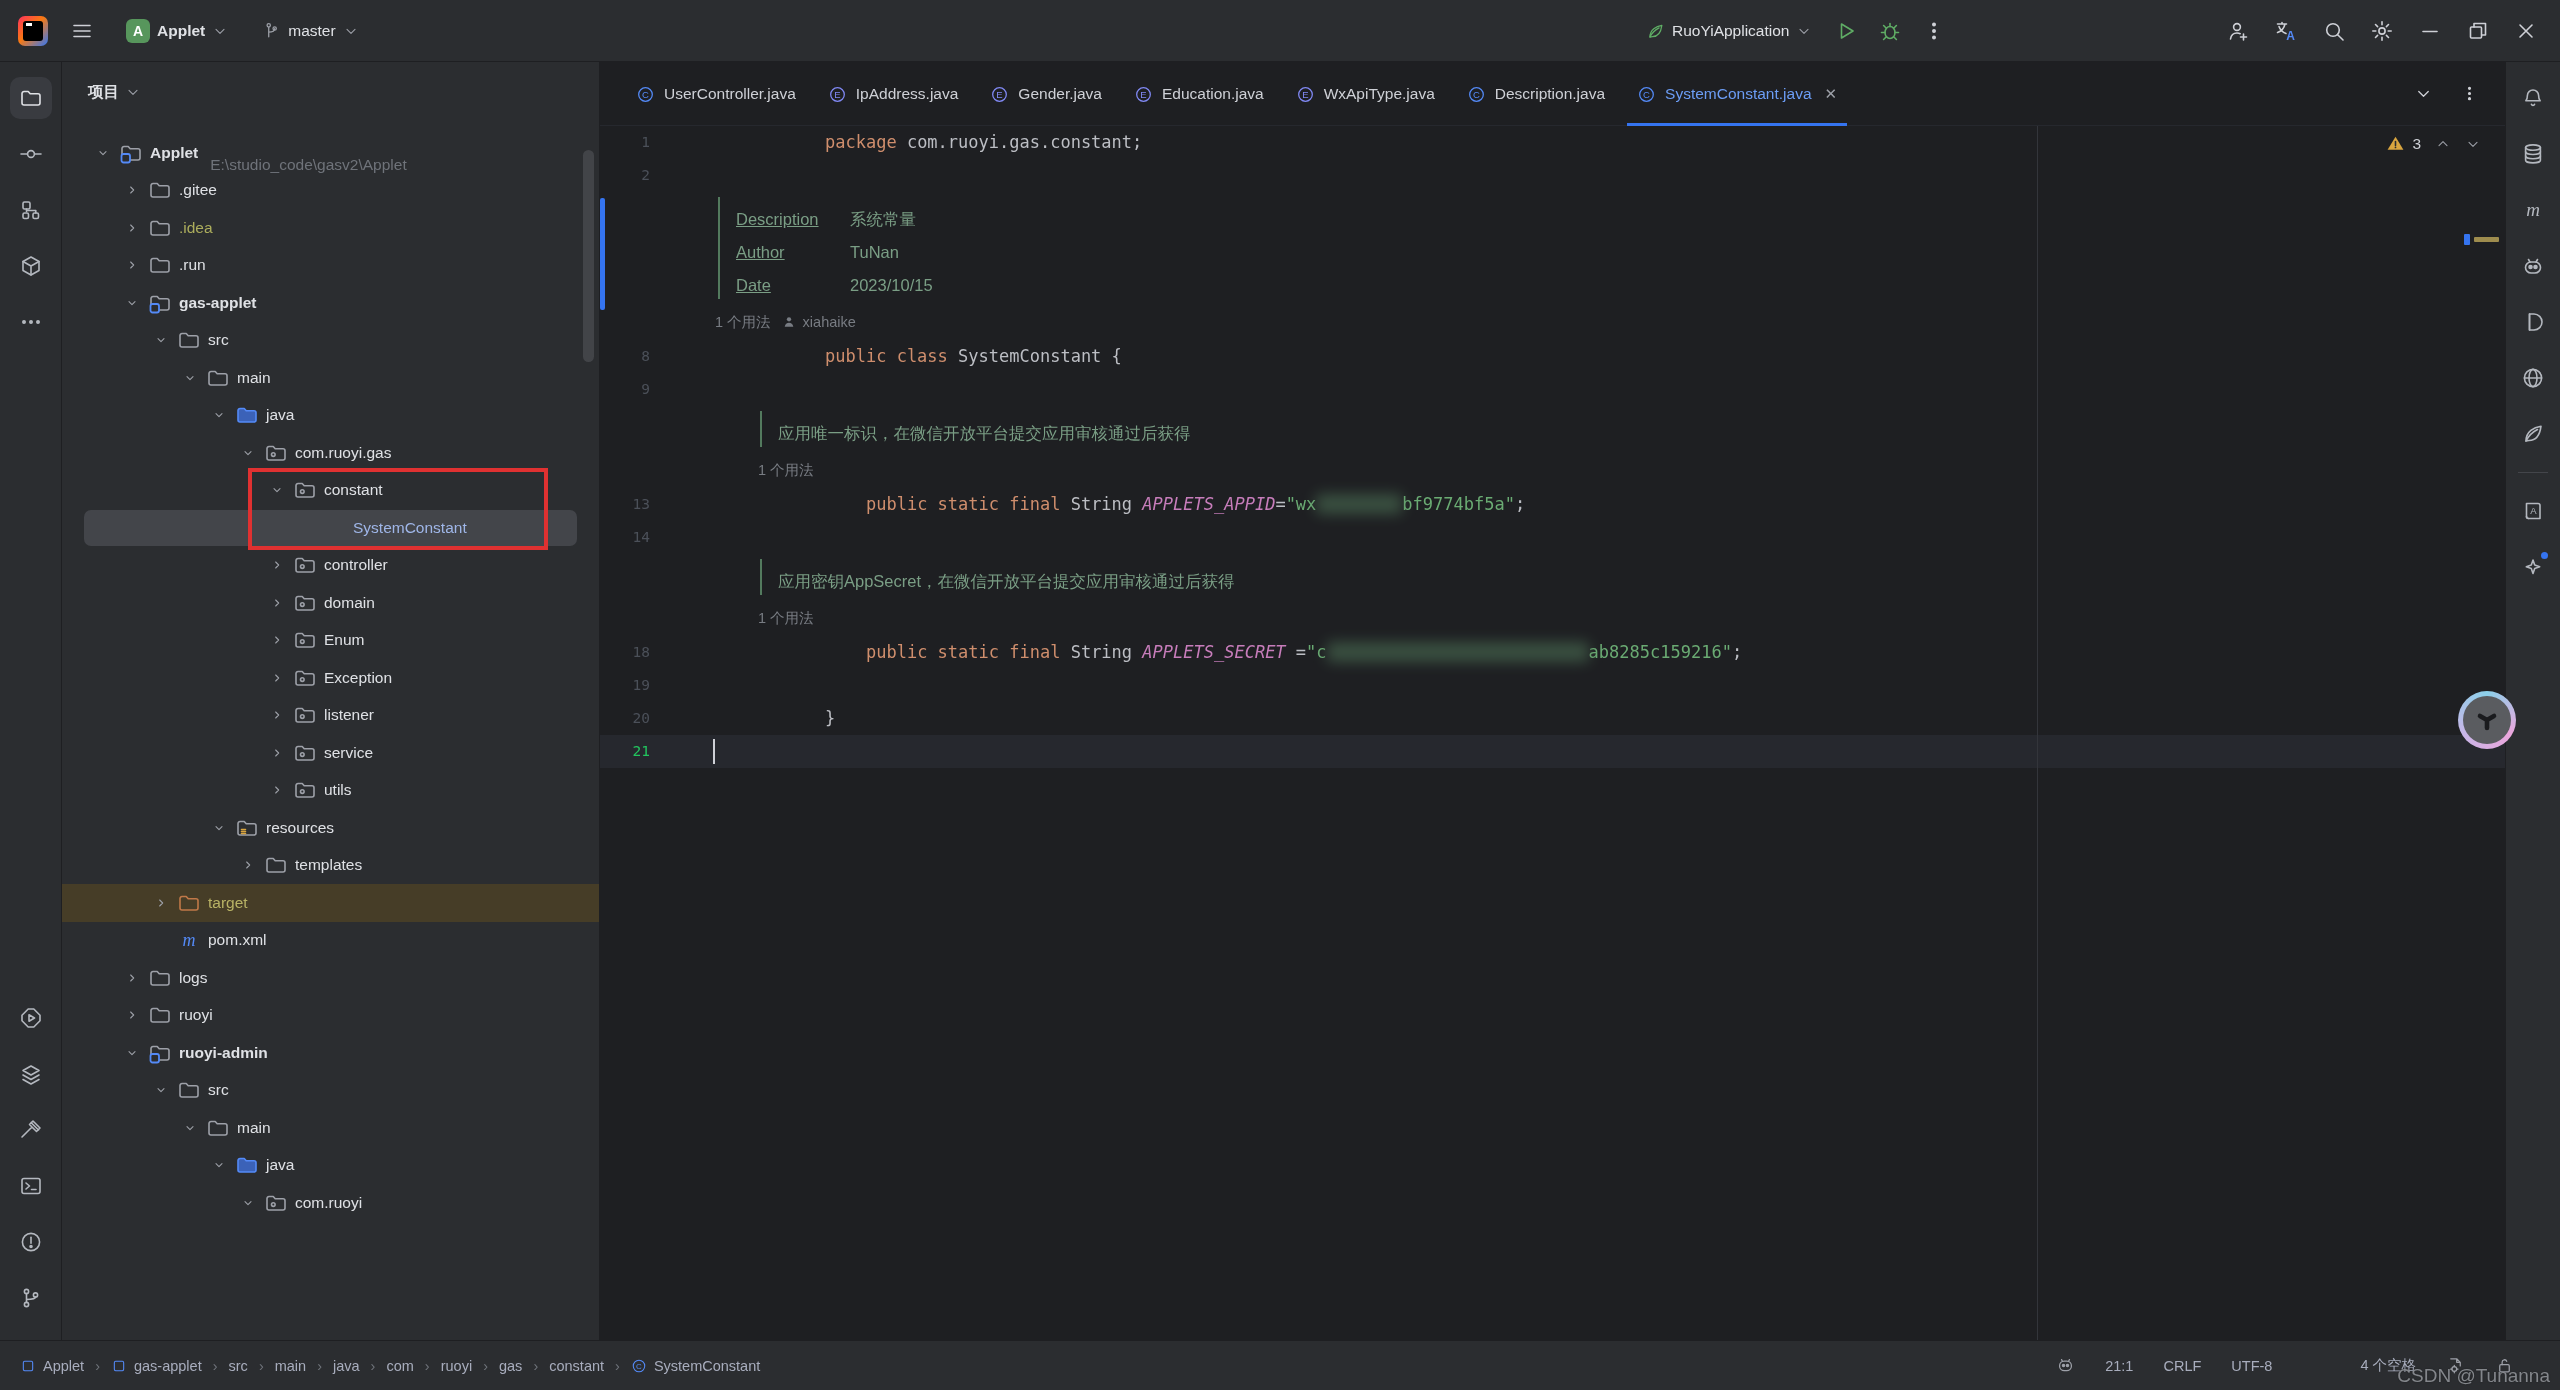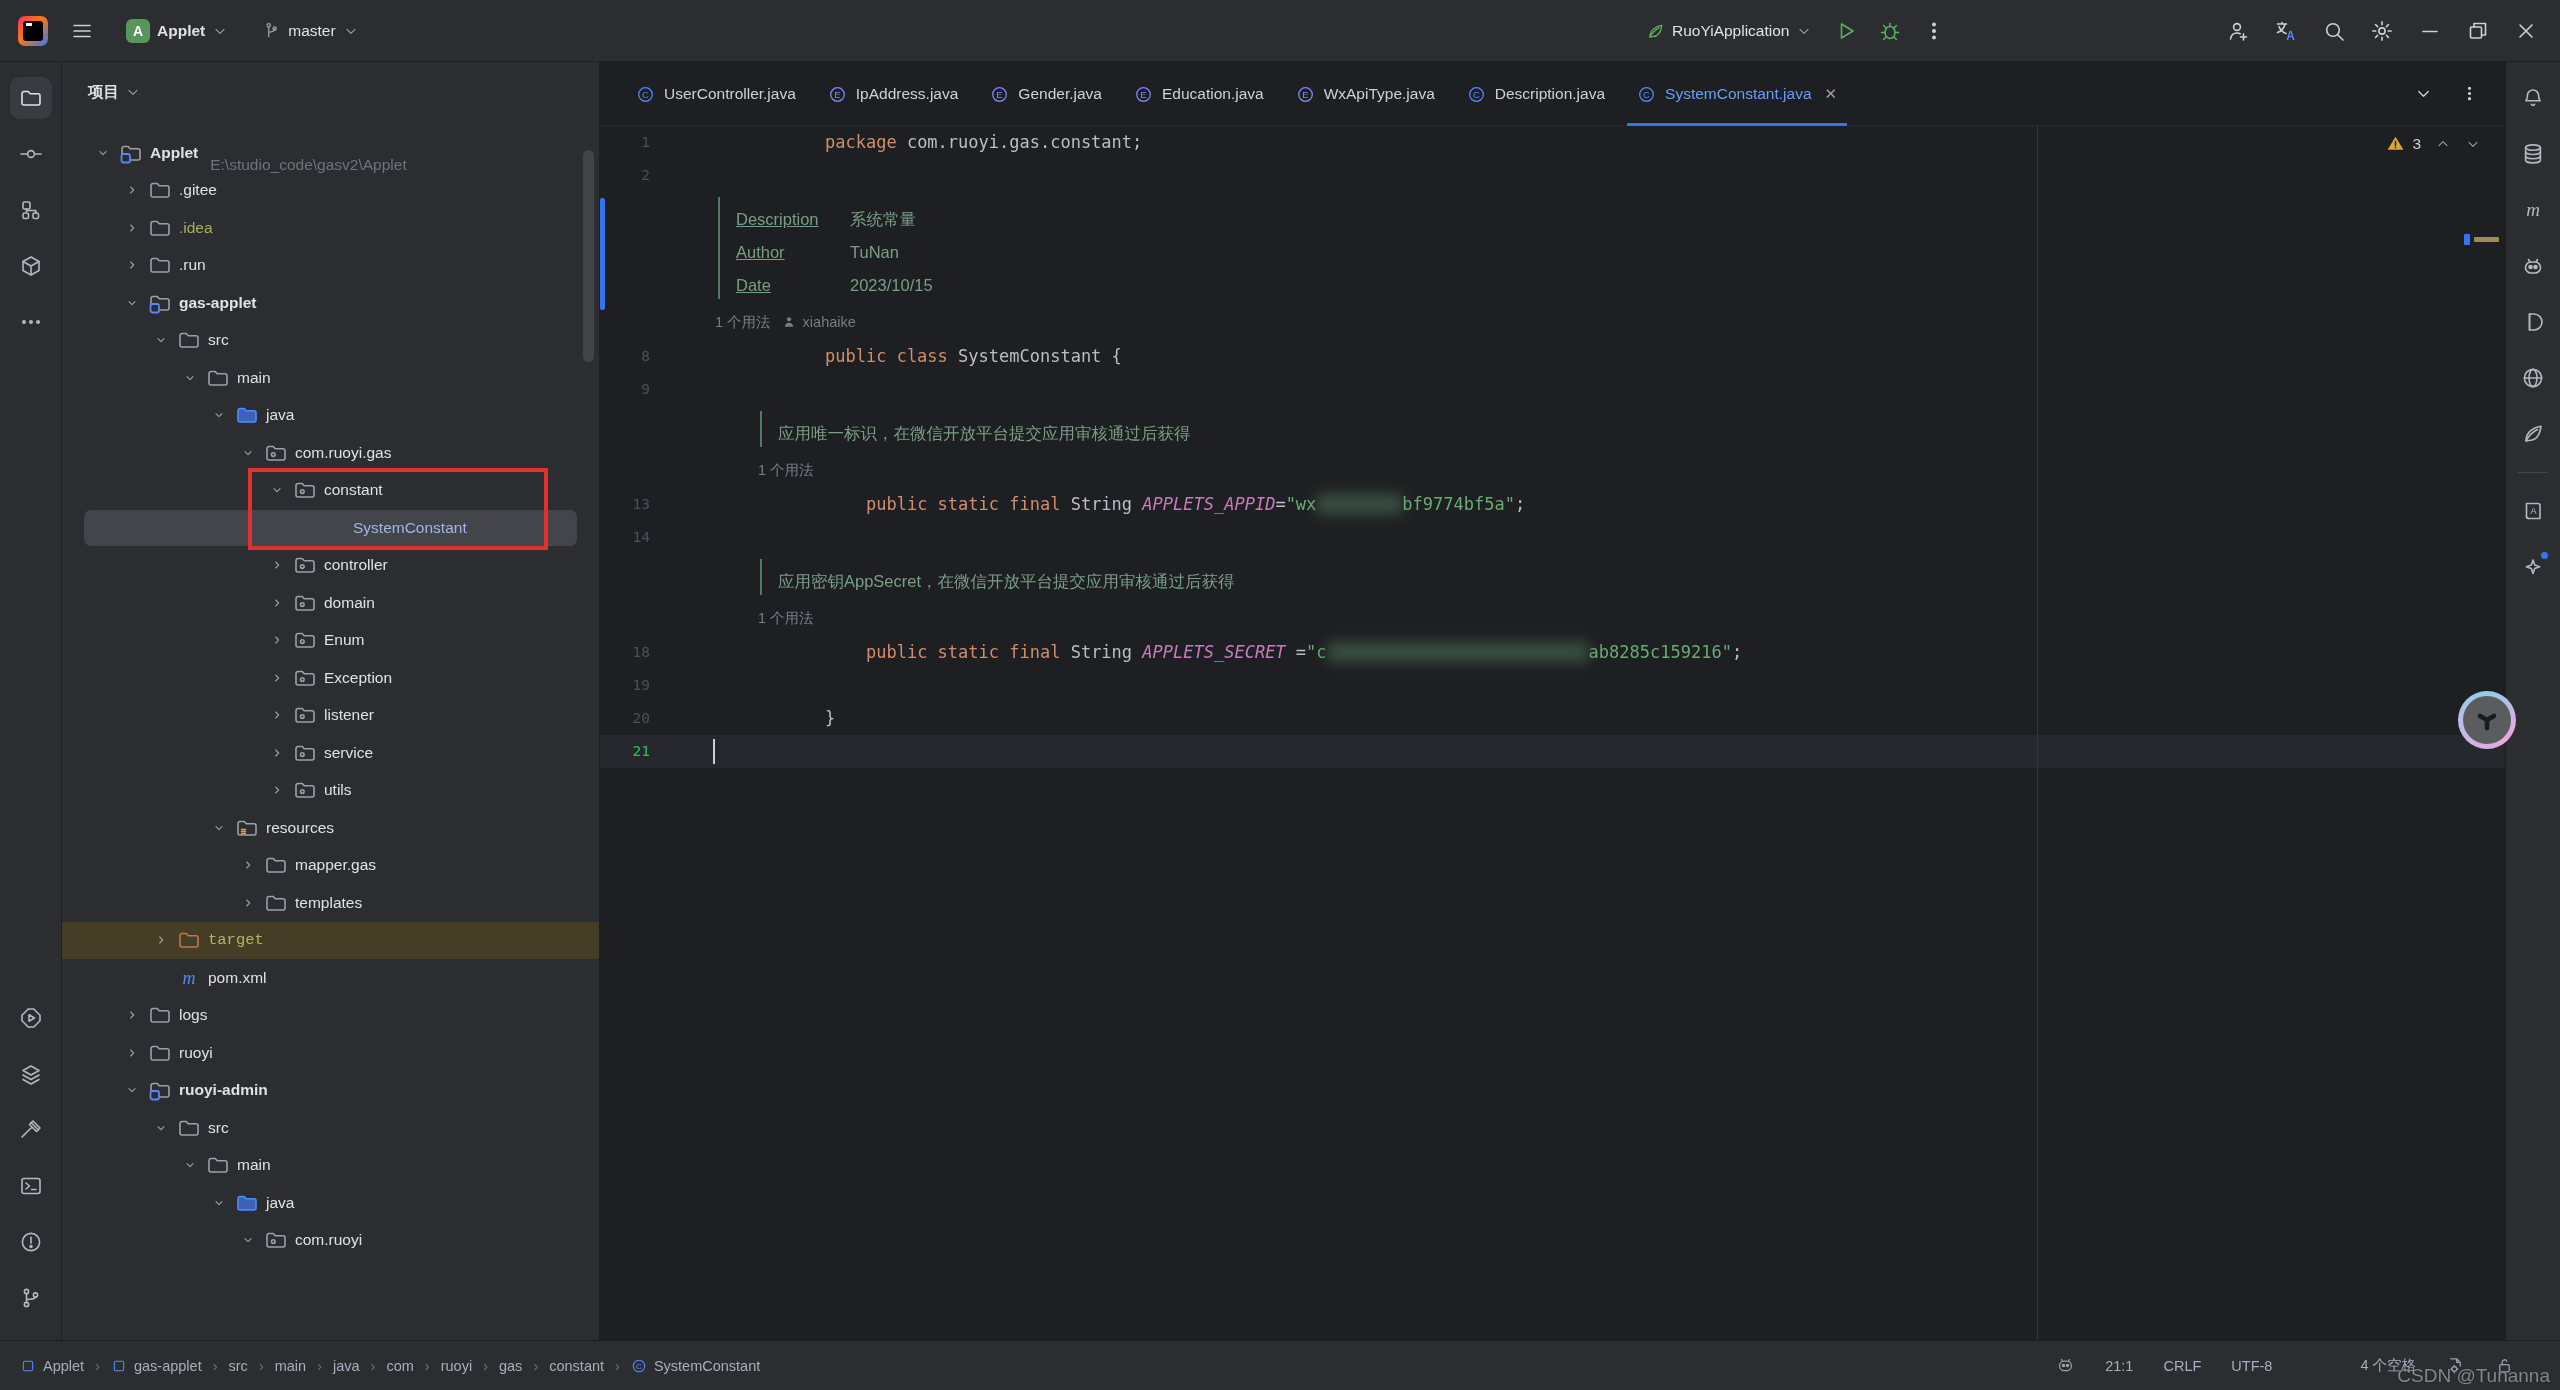--- a/index.html
+++ b/index.html
@@ -44,21 +44,21 @@
   .phead{display:flex;align-items:center;gap:6px;height:46px;padding:14px 0 0 26px;font-size:15.5px;font-weight:bold;color:#DFE1E5;}
   .tree{position:absolute;left:0;top:72px;right:0;}
   .trow{display:flex;align-items:center;height:37.5px;font-size:15.5px;color:#DFE1E5;position:relative;white-space:nowrap;}
   .trow .chev{width:26px;display:flex;justify-content:center;color:#9DA0A8;flex:none;}
   .trow .ticon{width:30px;display:flex;justify-content:center;flex:none;color:#9DA0A8;}
   .trow .lbl{margin-left:4px;position:relative;z-index:2;}
   .trow .hint{margin-left:12px;color:#6F737A;position:relative;z-index:2;margin-top:24px;}
   .trow.bold .lbl{font-weight:bold;}
   .trow.sel:before{content:"";position:absolute;left:22px;right:22px;top:1px;bottom:1px;background:#43454A;border-radius:7px;}
   .trow.sel .lbl{color:#9FB6E8;}
-  .trow.excl-row{background:#463D27;font-family:Liberation Mono, monospace;}
+  .trow.excl-row{background:#463D27;}
   .trow.excl-row .lbl{color:#B8B265;}
   .lbl.olive{color:#ACAD5C;}
   .pscroll{position:absolute;left:521px;top:88px;width:11px;height:212px;background:#55575C;opacity:.55;border-radius:6px;}
   .red-ann{position:absolute;left:186px;top:406px;width:300px;height:82px;border:4px solid #E03131;z-index:5;}
 
   
   .ecol{flex:1;display:flex;flex-direction:column;background:#1E1F22;min-width:0;}
   .tabbar{height:64px;display:flex;align-items:center;padding-left:20px;border-bottom:1px solid #26282E;position:relative;}
   .tab{display:flex;align-items:center;gap:9px;height:64px;padding:0 16px;font-size:15.5px;color:#CED0D6;position:relative;}
   .tab.active{color:#6C9DF5;}
@@ -705,38 +705,20 @@
             </span>
     <span class="ticon">
               <span class="icon ">
                 <svg viewBox="0 0 24 24">
                   <path d="M3 7.5a2 2 0 0 1 2-2h4.2l2 2.3H19a2 2 0 0 1 2 2V17a2 2 0 0 1-2 2H5a2 2 0 0 1-2-2z"></path>
                   <path d="M6.5 13.5h4M6.5 15.5h4M6.5 17.5h4" stroke="#D9A53F"></path>
                 </svg>
               </span>
             </span>
     <span class="lbl">resources</span>
-
-  </div>
-          <div class="trow   " style="padding-left:173px">
-    <span class="chev">
-              <span class="icon tiny">
-                <svg viewBox="0 0 24 24">
-                  <polyline points="10 7.5 14.5 12 10 16.5"></polyline>
-                </svg>
-              </span>
-            </span>
-    <span class="ticon">
-              <span class="icon ">
-                <svg viewBox="0 0 24 24">
-                  <path d="M3 7.5a2 2 0 0 1 2-2h4.2l2 2.3H19a2 2 0 0 1 2 2V17a2 2 0 0 1-2 2H5a2 2 0 0 1-2-2z"></path>
-                </svg>
-              </span>
-            </span>
-    <span class="lbl">mapper.gas</span>
 
   </div>
           <div class="trow   " style="padding-left:173px">
     <span class="chev">
               <span class="icon tiny">
                 <svg viewBox="0 0 24 24">
                   <polyline points="10 7.5 14.5 12 10 16.5"></polyline>
                 </svg>
               </span>
             </span>

